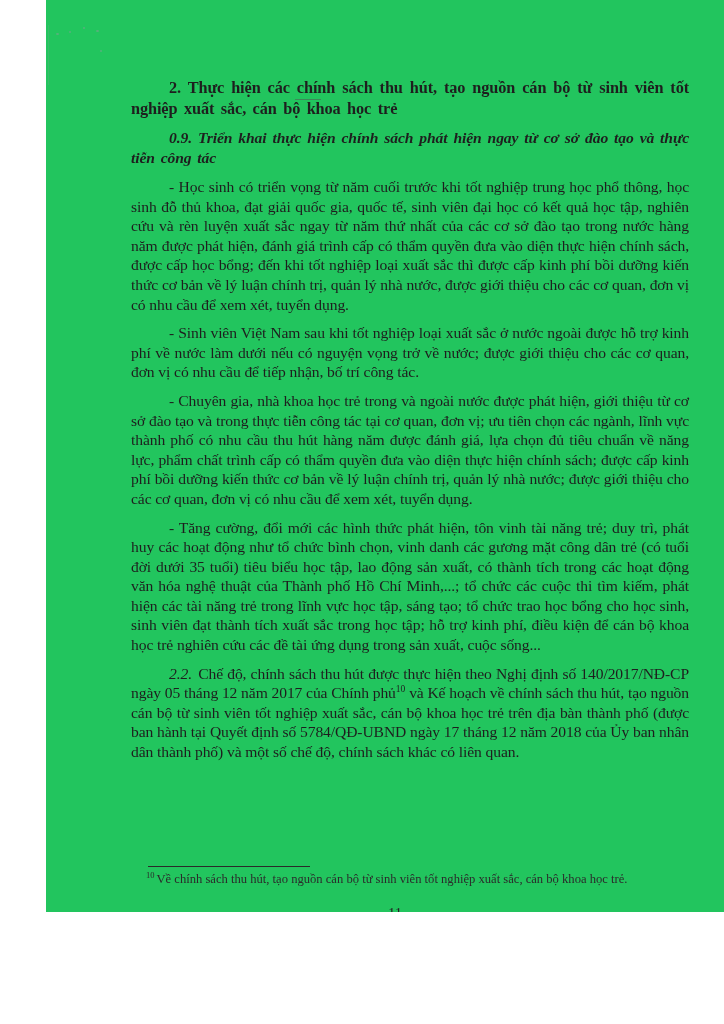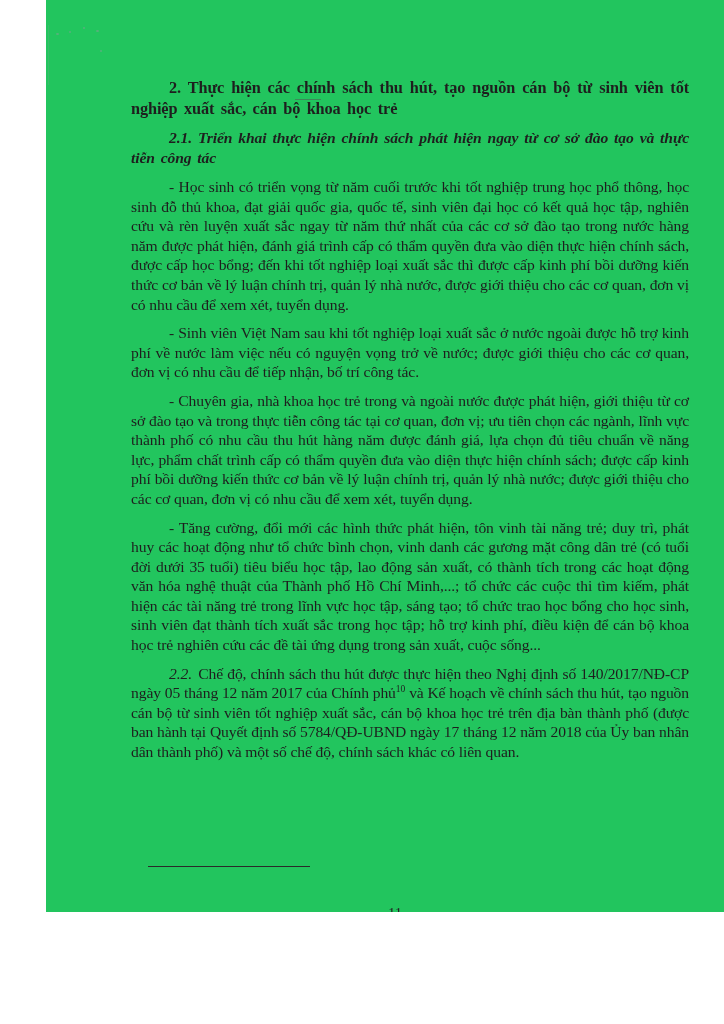--- a/index.html
+++ b/index.html
@@ -124,33 +124,34 @@
   <div class="speck s3"></div>
   <div class="speck s4"></div>
   <div class="speck s5"></div>
   <div class="speck s6"></div>
   <div class="underline-artifact"></div>
 
   <div class="content">
 
     <p class="heading">2. Thực hiện các chính sách thu hút, tạo nguồn cán bộ từ sinh viên tốt nghiệp xuất sắc, cán bộ khoa học trẻ</p>
 
-    <p class="subheading">2.1. Triển khai thực hiện chính sách phát hiện ngay từ cơ sở đào tạo và thực tiễn công tác</p>
+    <p class="subheading">0.9. Triển khai thực hiện chính sách phát hiện ngay từ cơ sở đào tạo và thực tiễn công tác</p>
 
     <p class="para">- Học sinh có triển vọng từ năm cuối trước khi tốt nghiệp trung học phổ thông, học sinh đỗ thủ khoa, đạt giải quốc gia, quốc tế, sinh viên đại học có kết quả học tập, nghiên cứu và rèn luyện xuất sắc ngay từ năm thứ nhất của các cơ sở đào tạo trong nước hàng năm được phát hiện, đánh giá trình cấp có thẩm quyền đưa vào diện thực hiện chính sách, được cấp học bổng; đến khi tốt nghiệp loại xuất sắc thì được cấp kinh phí bồi dưỡng kiến thức cơ bản về lý luận chính trị, quản lý nhà nước, được giới thiệu cho các cơ quan, đơn vị có nhu cầu để xem xét, tuyển dụng.</p>
 
-    <p class="para">- Sinh viên Việt Nam sau khi tốt nghiệp loại xuất sắc ở nước ngoài được hỗ trợ kinh phí về nước làm việc nếu có nguyện vọng trở về nước; được giới thiệu cho các cơ quan, đơn vị có nhu cầu để tiếp nhận, bố trí công tác.</p>
+    <p class="para">- Sinh viên Việt Nam sau khi tốt nghiệp loại xuất sắc ở nước ngoài được hỗ trợ kinh phí về nước làm dưới nếu có nguyện vọng trở về nước; được giới thiệu cho các cơ quan, đơn vị có nhu cầu để tiếp nhận, bố trí công tác.</p>
 
     <p class="para">- Chuyên gia, nhà khoa học trẻ trong và ngoài nước được phát hiện, giới thiệu từ cơ sở đào tạo và trong thực tiễn công tác tại cơ quan, đơn vị; ưu tiên chọn các ngành, lĩnh vực thành phố có nhu cầu thu hút hàng năm được đánh giá, lựa chọn đủ tiêu chuẩn về năng lực, phẩm chất trình cấp có thẩm quyền đưa vào diện thực hiện chính sách; được cấp kinh phí bồi dưỡng kiến thức cơ bản về lý luận chính trị, quản lý nhà nước; được giới thiệu cho các cơ quan, đơn vị có nhu cầu để xem xét, tuyển dụng.</p>
 
     <p class="para">- Tăng cường, đổi mới các hình thức phát hiện, tôn vinh tài năng trẻ; duy trì, phát huy các hoạt động như tổ chức bình chọn, vinh danh các gương mặt công dân trẻ (có tuổi đời dưới 35 tuổi) tiêu biểu học tập, lao động sản xuất, có thành tích trong các hoạt động văn hóa nghệ thuật của Thành phố Hồ Chí Minh,...; tổ chức các cuộc thi tìm kiếm, phát hiện các tài năng trẻ trong lĩnh vực học tập, sáng tạo; tổ chức trao học bổng cho học sinh, sinh viên đạt thành tích xuất sắc trong học tập; hỗ trợ kinh phí, điều kiện để cán bộ khoa học trẻ nghiên cứu các đề tài ứng dụng trong sản xuất, cuộc sống...</p>
 
     <p class="para"><span class="para-label">2.2.</span> <span>Chế độ, chính sách thu hút được thực hiện theo Nghị định số 140/2017/NĐ-CP ngày 05 tháng 12 năm 2017 của Chính phủ</span><sup class="fn-ref">10</sup> <span>và Kế hoạch về chính sách thu hút, tạo nguồn cán bộ từ sinh viên tốt nghiệp xuất sắc, cán bộ khoa học trẻ trên địa bàn thành phố (được ban hành tại Quyết định số 5784/QĐ-UBND ngày 17 tháng 12 năm 2018 của Ủy ban nhân dân thành phố) và một số chế độ, chính sách khác có liên quan.</span></p>
 
   </div>
 
   <div class="footnote-area">
     <div class="footnote-rule"></div>
+    <div class="footnote-text"><sup>10</sup><span>Về chính sách thu hút, tạo nguồn cán bộ từ sinh viên tốt nghiệp xuất sắc, cán bộ khoa học trẻ.</span></div>
   </div>
 
   <div class="page-number">11</div>
 
 </div>
 
 </body></html>

